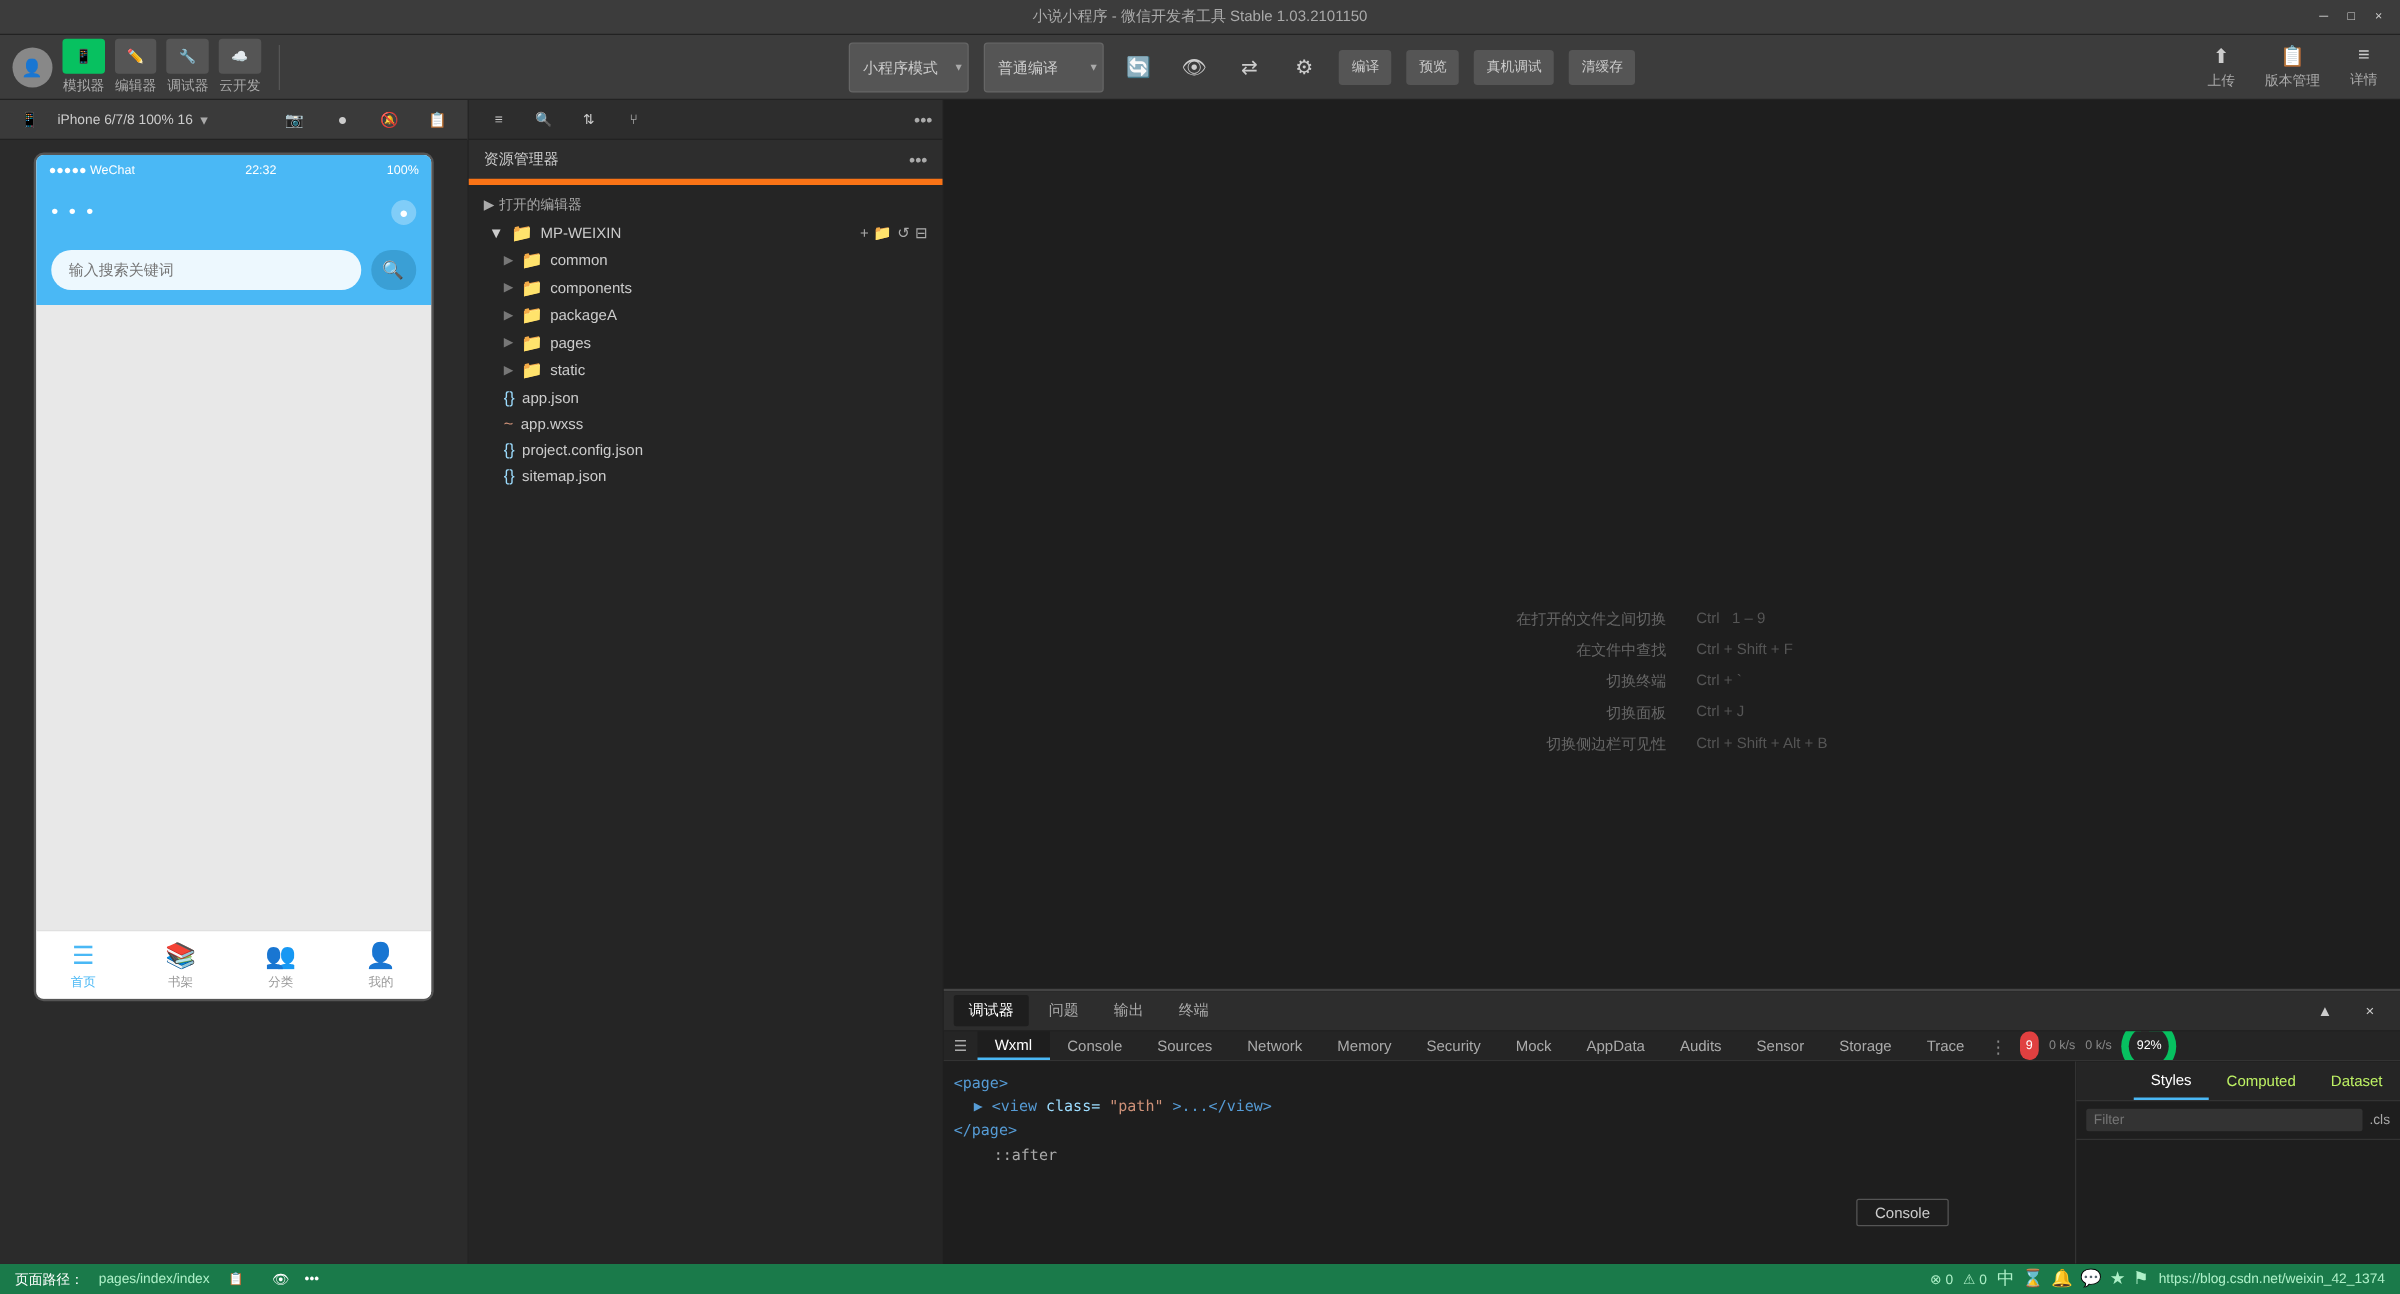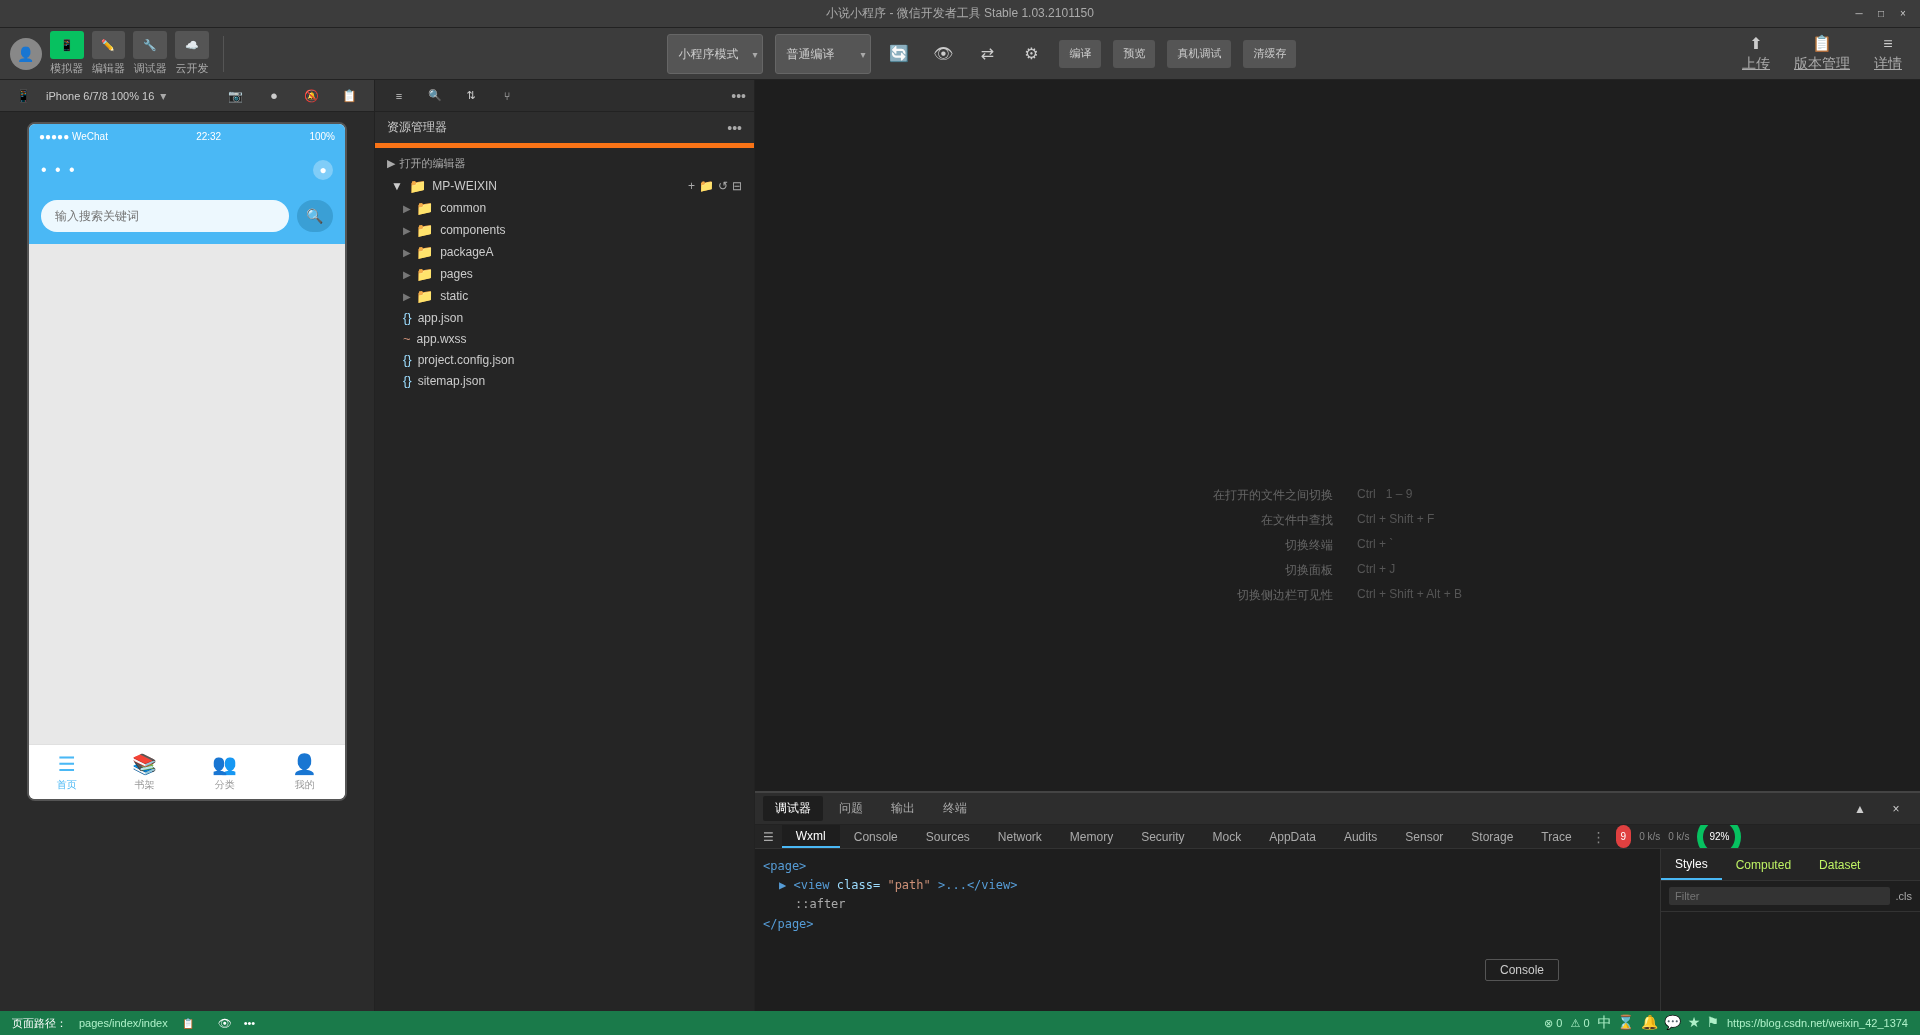--- a/index.html
+++ b/index.html
@@ -159,21 +159,21 @@
       border: none;
       color: #ccc;
       cursor: pointer;
       display: flex;
       flex-direction: column;
       align-items: center;
       gap: 2px;
       padding: 4px 8px;
     }
     .toolbar-right-btn .icon { font-size: 16px; }
-    .toolbar-right-btn .lbl { font-size: 14px; color: #aaa; text-decoration: underline; }
+    .toolbar-right-btn .lbl { font-size: 11px; color: #aaa; }
 
     
     .main-layout {
       display: flex;
       height: calc(1035px - 28px - 52px - 24px);
     }
 
     
     .simulator-panel {
       width: 375px;
@@ -456,20 +456,21 @@
       border-left: 1px solid #333;
       display: flex;
       flex-direction: column;
     }
     .styles-tabs {
       height: 32px;
       background: #252525;
       display: flex;
       align-items: stretch;
       border-bottom: 1px solid #333;
+      justify-content: flex-end;
     }
     .st-tab {
       padding: 0 14px;
       display: flex;
       align-items: center;
       color: #bef264;
       cursor: pointer;
       font-size: 12px;
     }
     .st-tab.active { color: #fff; border-bottom: 2px solid #4ab8f5; }
@@ -837,25 +838,25 @@
             <div class="code-area">
               <div class="code-line">
                 <span class="code-tag">&lt;page&gt;</span>
               </div>
               <div class="code-line code-indent-1">
                 <span class="code-tag">▶ &lt;view</span>
                 <span class="code-attr"> class=</span>
                 <span class="code-str">"path"</span>
                 <span class="code-tag">&gt;...&lt;/view&gt;</span>
               </div>
+              <div class="code-line">
+                <span class="code-tag">&lt;/page&gt;</span>
+              </div>
               <div class="code-line code-indent-2">
                 <span style="color:#aaa;">::after</span>
-              </div>
-              <div class="code-line">
-                <span class="code-tag">&lt;/page&gt;</span>
               </div>
             </div>
 
             <div class="styles-panel">
               <div class="styles-tabs">
                 <div class="st-tab active">Styles</div>
                 <div class="st-tab">Computed</div>
                 <div class="st-tab">Dataset</div>
               </div>
               <div class="styles-filter">

